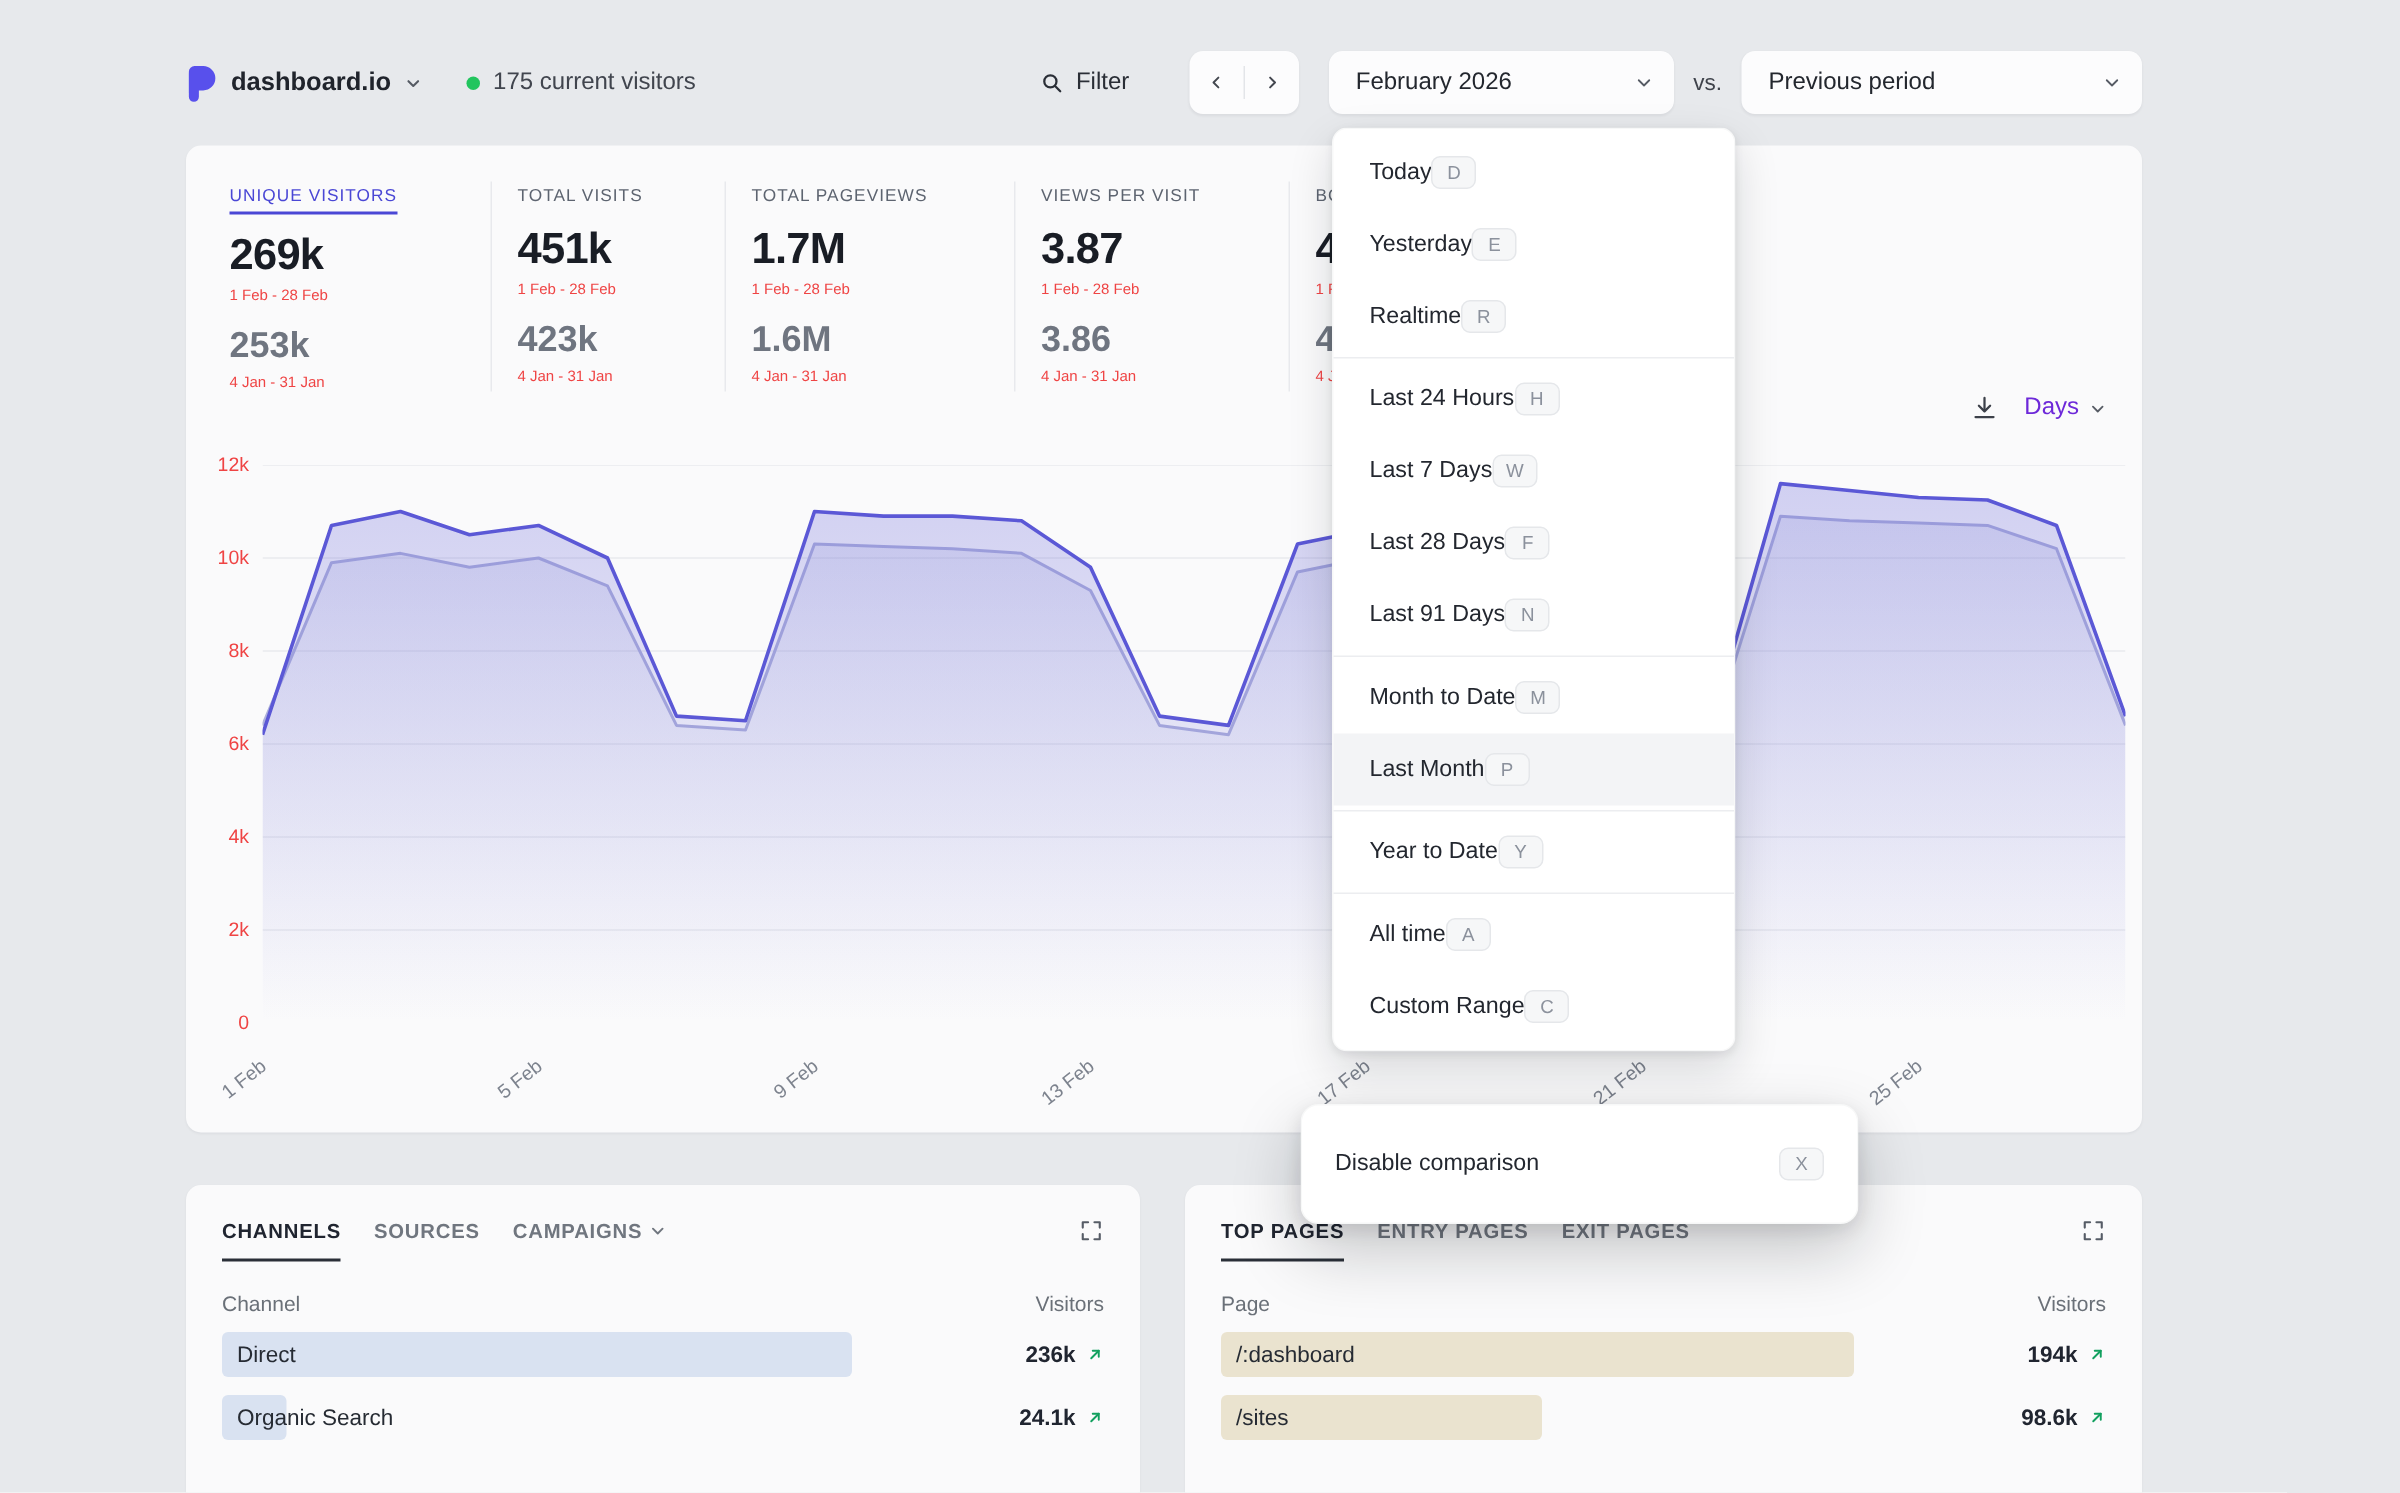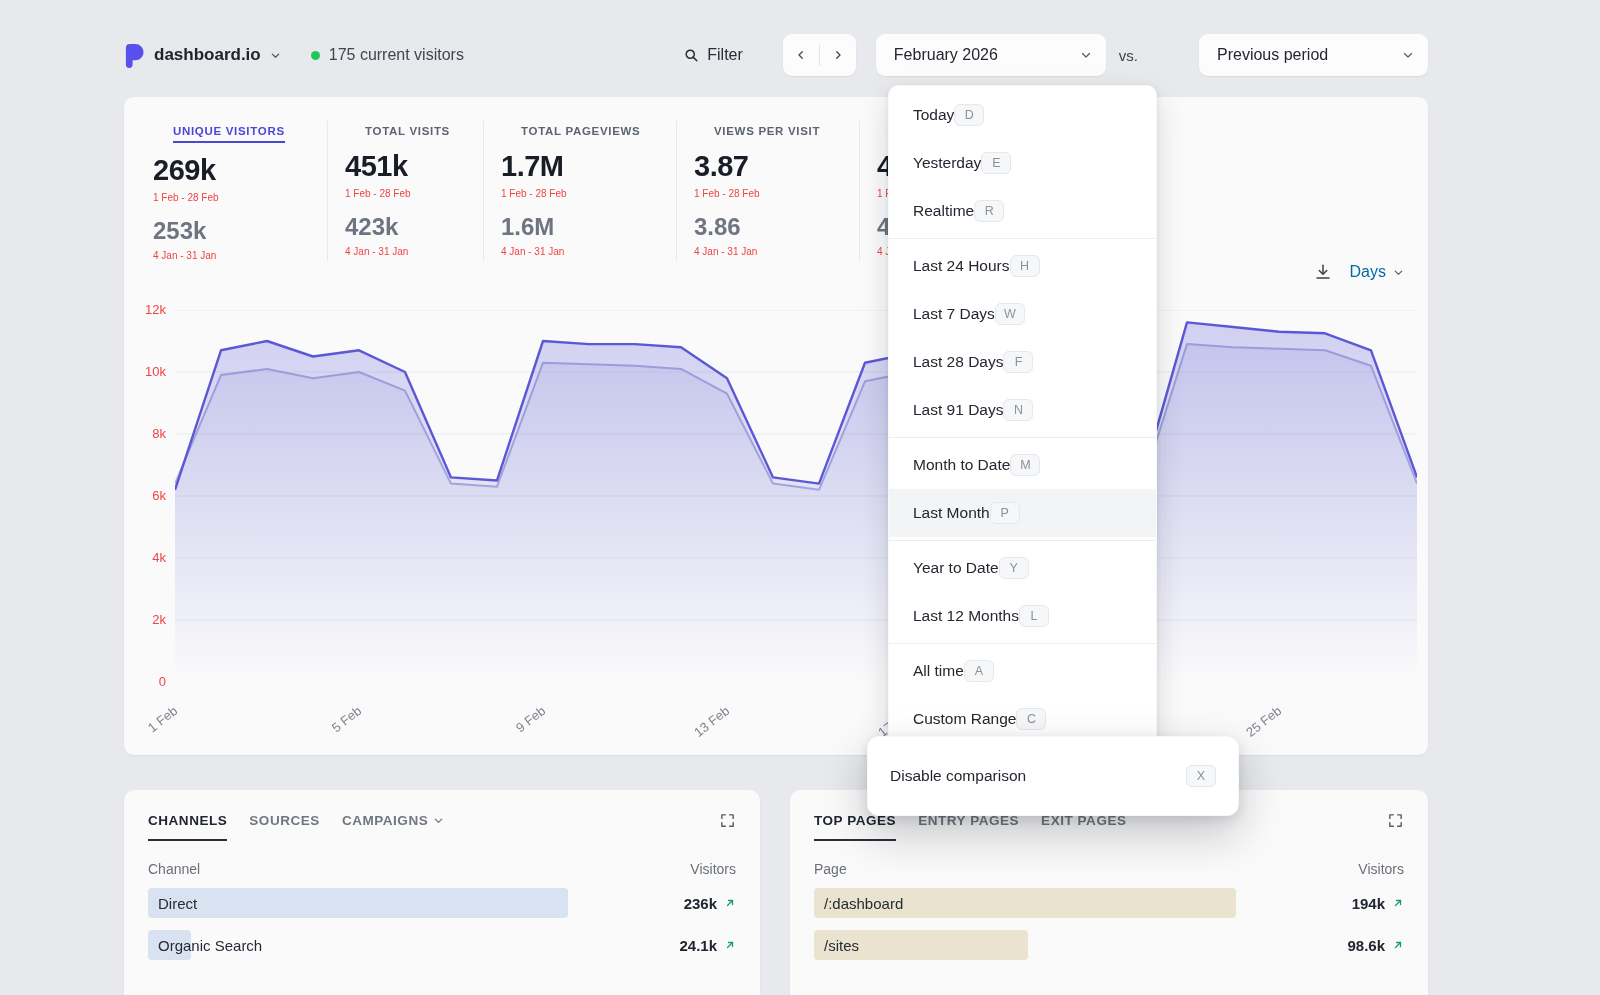--- a/index.html
+++ b/index.html
@@ -22,39 +22,39 @@
   .live .dot{width:9px;height:9px;border-radius:50%;background:#22c55e;}
   .live .txt{font-size:16px;color:#41454e;}
   .topbar-right{display:flex;align-items:center;}
   .filter-btn{display:flex;align-items:center;gap:8px;font-size:16px;color:#2a2e36;cursor:pointer;margin-right:40px;}
   .nav-pill{display:flex;align-items:center;height:42px;background:#fcfcfd;border-radius:9px;box-shadow:0 1px 2px rgba(20,22,30,.06);margin-right:20px;}
   .nav-pill .nav-btn{width:36px;height:42px;display:flex;align-items:center;justify-content:center;color:#43474f;cursor:pointer;}
   .nav-pill .sep{width:1px;height:22px;background:#e3e5e9;}
   .select{display:flex;align-items:center;justify-content:space-between;height:42px;background:#fcfcfd;border-radius:9px;box-shadow:0 1px 2px rgba(20,22,30,.06);padding:0 14px 0 18px;cursor:pointer;box-sizing:border-box;}
   .select .sel-label{font-size:16px;font-weight:500;color:#23272e;}
   .select.period{width:230px;}
-  .select.compare{width:229px;margin-left:48px;}
+  .select.compare{width:267px;}
   .vs{margin:0 13px;font-size:15px;color:#3f434b;}
 
   
   .main-card{position:absolute;left:124px;top:97px;width:1304px;height:658px;background:#fafafb;border-radius:10px;box-shadow:0 1px 2px rgba(20,22,30,.05);}
   .stats{position:absolute;left:29px;top:24px;display:flex;}
   .stat{box-sizing:border-box;padding-right:20px;margin-right:17px;border-right:1px solid #e8e9ed;cursor:pointer;}
   .stat:nth-child(1){width:175px;}
   .stat:nth-child(2){width:139px;}
   .stat:nth-child(3){width:176px;}
   .stat:nth-child(4){width:166px;}
   .stat:nth-child(5){border-right:none;width:200px;}
-  .stat-label{font-size:11.5px;font-weight:700;letter-spacing:.06em;color:#5d6470;white-space:nowrap;margin-left:20px;}
+  .stat-label{font-size:11.5px;font-weight:400;letter-spacing:.06em;color:#5d6470;white-space:nowrap;}
   .stat.active .stat-label{color:#4a47d5;display:inline-block;padding-bottom:4px;border-bottom:2px solid #4a47d5;}
   .stat-value{margin-top:11px;font-size:29px;font-weight:700;color:#191d25;letter-spacing:-.5px;}
   .stat-range{margin-top:5px;font-size:10px;color:#ef4444;white-space:nowrap;}
   .stat-prev-value{margin-top:14px;font-size:24px;font-weight:700;color:#6f7580;}
 
-  .interval{position:absolute;right:24px;top:166px;display:flex;align-items:center;gap:18px;color:#0369a1;}
+  .interval{position:absolute;right:24px;top:166px;display:flex;align-items:center;gap:18px;color:#6d28d9;}
   .interval .dl{color:#3c4049;display:inline-flex;cursor:pointer;}
   .interval .int-sel{display:flex;align-items:center;gap:7px;font-size:16px;cursor:pointer;}
 
   .y-axis{position:absolute;left:0;top:213px;width:42px;height:372px;}
   .y-axis span{position:absolute;right:0;width:40px;text-align:right;font-size:13px;color:#ef4444;}
   .chart-plot{position:absolute;left:51px;top:213px;width:1242px;height:372px;}
   .x-axis{position:absolute;left:51px;top:590px;width:1242px;height:60px;}
   .x-axis span{position:absolute;width:50px;text-align:right;font-size:13px;color:#7d838e;transform:rotate(-38deg);transform-origin:100% 0;white-space:nowrap;}
 
   
@@ -294,24 +294,20 @@
       </div>
       <div class="menu-item highlighted">
         <span>Last Month</span>
         <span class="kbd">P</span>
       </div>
       <div class="menu-divider"></div>
       <div class="menu-item">
         <span>Year to Date</span>
         <span class="kbd">Y</span>
       </div>
-      <div class="menu-item">
-        <span>Last 12 Months</span>
-        <span class="kbd">L</span>
-      </div>
       <div class="menu-divider"></div>
       <div class="menu-item">
         <span>All time</span>
         <span class="kbd">A</span>
       </div>
       <div class="menu-item">
         <span>Custom Range</span>
         <span class="kbd">C</span>
       </div>
     </div>

